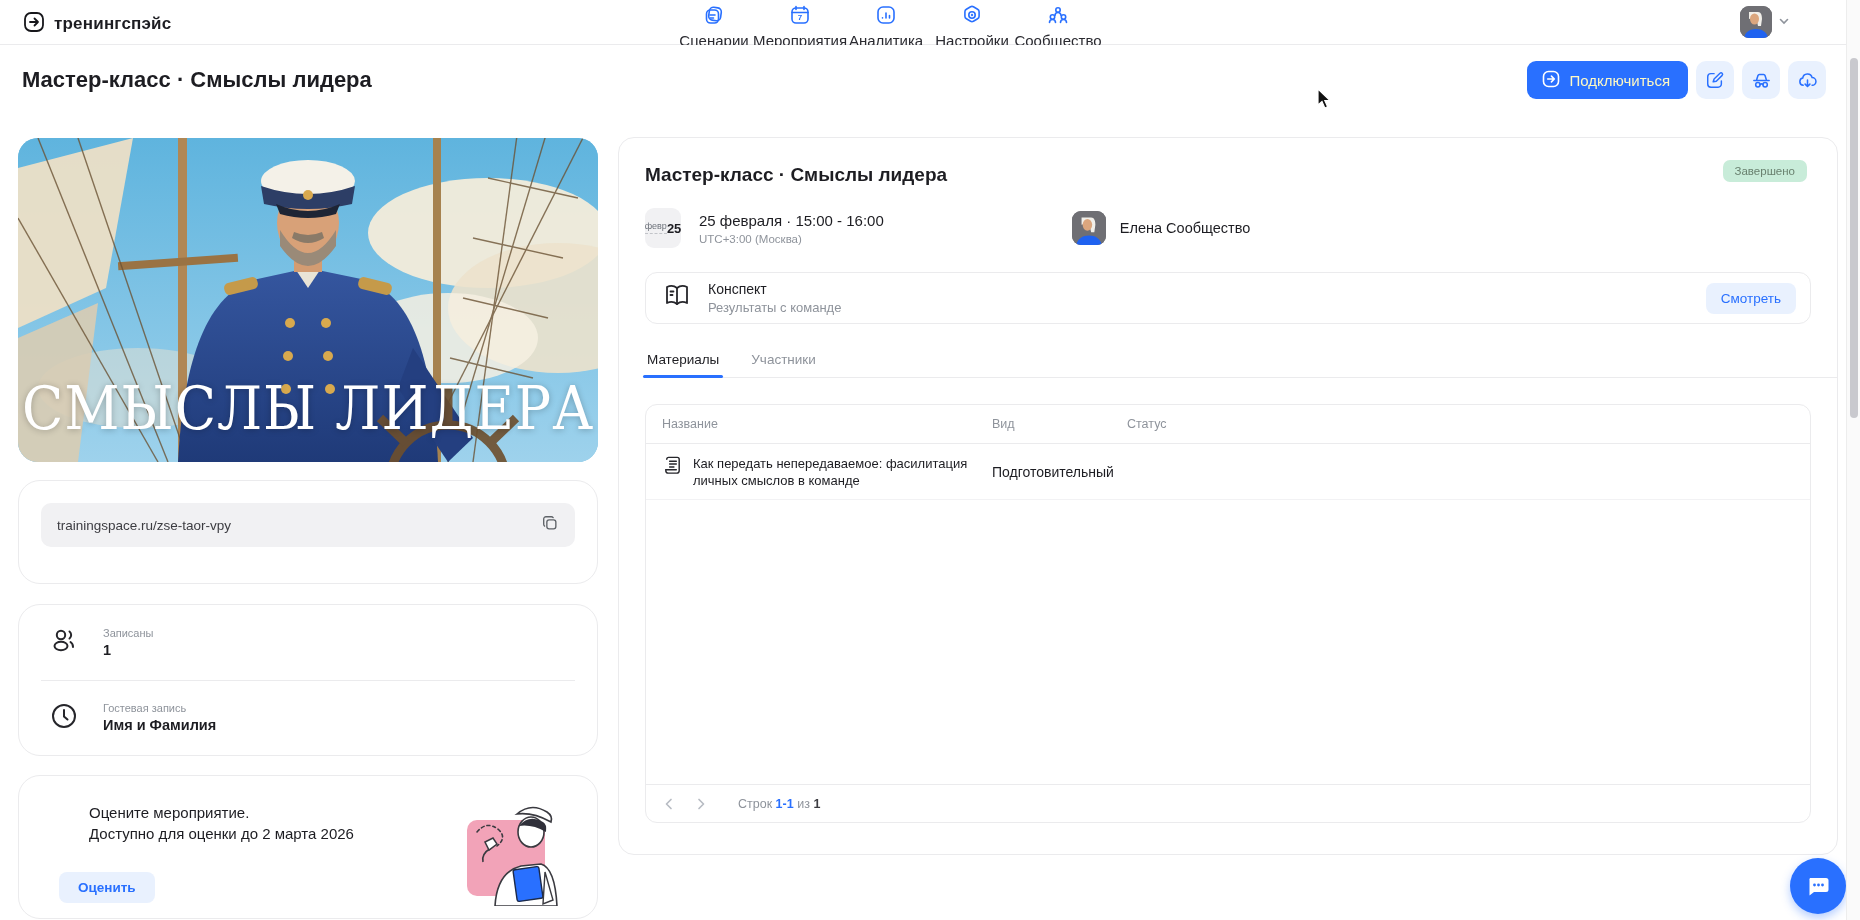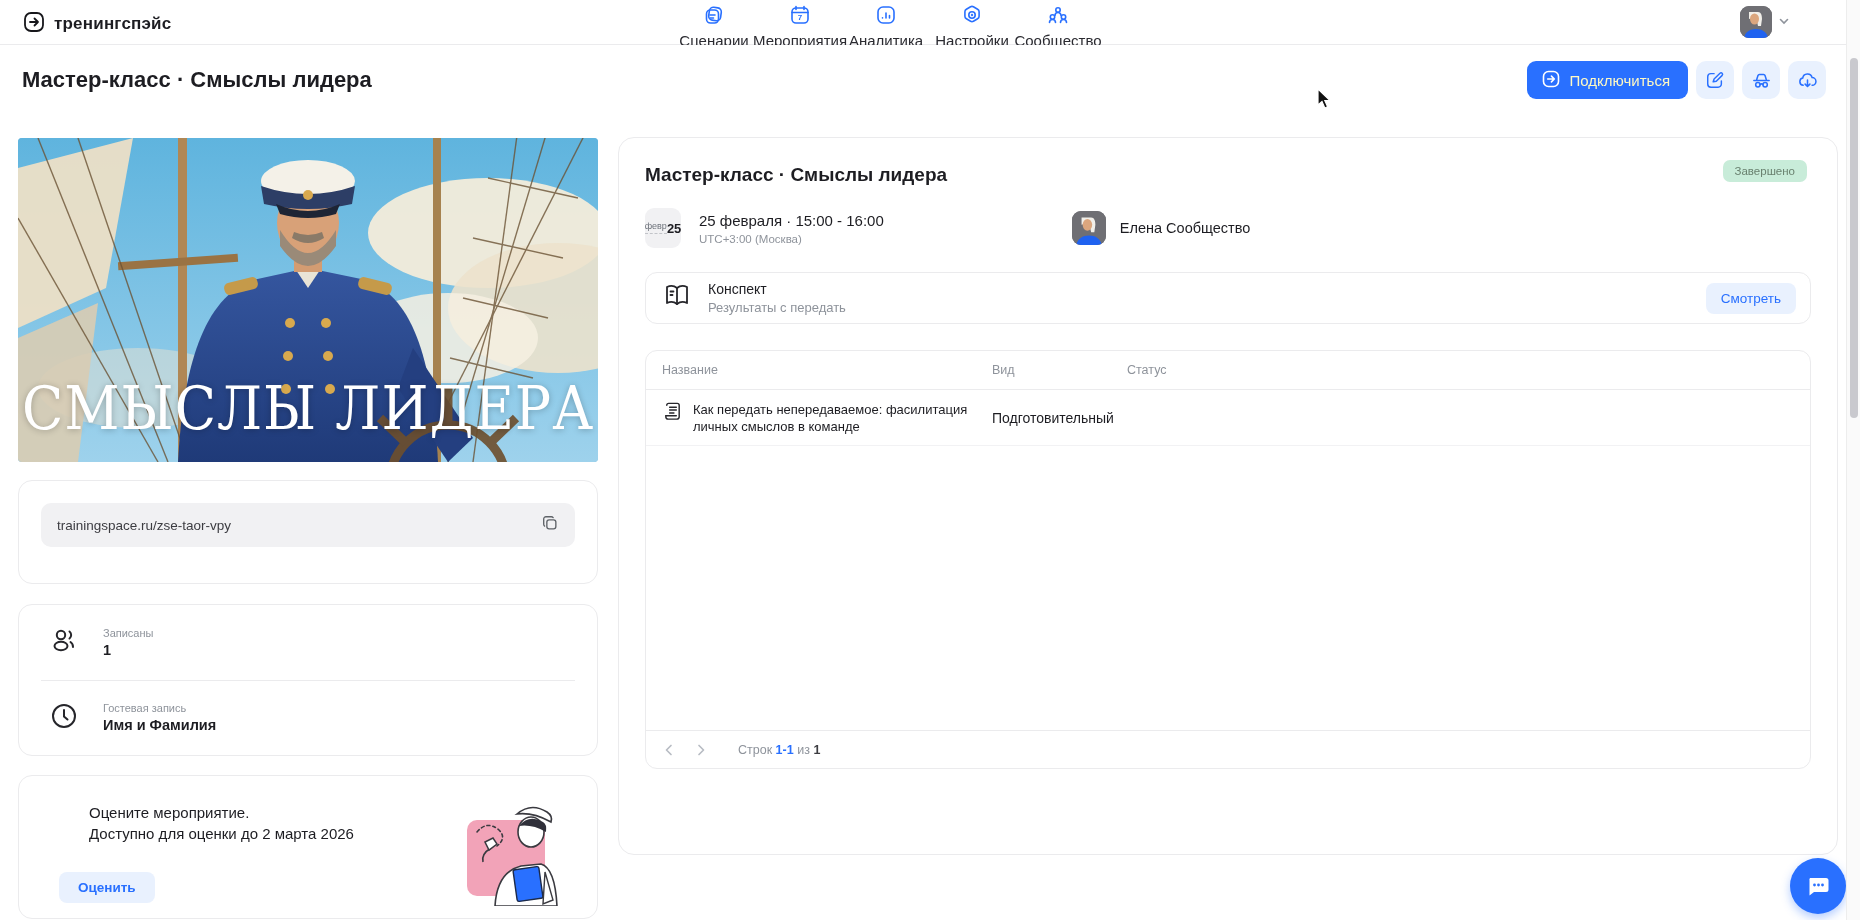--- a/index.html
+++ b/index.html
@@ -23,25 +23,25 @@
   
   .page-header{position:absolute;left:0;top:45px;width:1846px;height:70px;background:#fff;}
   .page-title{position:absolute;left:22px;top:22px;font-size:22px;font-weight:bold;}
   .header-actions{position:absolute;right:20px;top:16px;display:flex;gap:8px;align-items:center;}
   .btn-connect{height:38px;padding:0 18px 0 14px;background:var(--accent);color:#fef9c3;border:none;border-radius:9px;
     font-size:15px;font-family:inherit;display:flex;align-items:center;gap:9px;cursor:pointer;}
   .icon-btn{width:38px;height:38px;border:none;border-radius:10px;background:var(--accent-soft);display:flex;
     align-items:center;justify-content:center;cursor:pointer;}
 
   
-  .hero-card{position:absolute;left:18px;top:138px;width:580px;height:324px;border-radius:4px;overflow:hidden;background:#7cc0e2;}
+  .hero-card{position:absolute;left:18px;top:138px;width:580px;height:324px;border-radius:20px;overflow:hidden;background:#7cc0e2;}
   .hero-title{position:absolute;left:0;right:0;bottom:22px;text-align:center;color:#fff;
     font-family:"DejaVu Serif",serif;font-weight:400;font-size:54px;letter-spacing:1px;transform:scaleY(1.12);
     text-shadow:0 1px 6px rgba(0,0,0,.25);white-space:nowrap;}
-  .card{position:absolute;background:#fff;border:1px solid var(--border);border-radius:14px;}
+  .card{position:absolute;background:#fff;border:1px solid var(--border);border-radius:22px;}
   .link-card{left:18px;top:480px;width:580px;height:104px;padding:22px;}
   .link-input{height:44px;background:var(--input-bg);border-radius:10px;display:flex;align-items:center;
     padding:0 16px;justify-content:space-between;cursor:text;}
   .link-url{font-size:13.5px;color:#3c3c41;}
   .stats-card{left:18px;top:604px;width:580px;height:152px;padding:0 22px;display:flex;flex-direction:column;}
   .stat-row{flex:1;display:flex;align-items:center;gap:24px;padding-left:8px;}
   .stat-row + .stat-row{border-top:1px solid var(--border);}
   .stat-label{font-size:11px;color:var(--muted);margin-bottom:3px;}
   .stat-value{font-size:14.5px;font-weight:bold;}
   .rating-card{left:18px;top:775px;width:580px;height:144px;padding:26px 22px 0 40px;}
@@ -375,25 +375,29 @@
 
   <div class="konspekt-bar">
     <span>
       <svg width="30" height="30" viewBox="0 0 30 30" fill="none" stroke="#26262b" stroke-width="1.8" stroke-linecap="round" stroke-linejoin="round">
         <path d="M15 7 C12 4.5 8 4.5 5 6 v16 c3 -1.5 7 -1.5 10 1 c3 -2.5 7 -2.5 10 -1 V6 c-3 -1.5 -7 -1.5 -10 1 z"></path>
         <path d="M15 7v16M8.5 10.5h3M8.5 14h2"></path>
       </svg>
     </span>
     <div>
       <div class="konspekt-title">Конспект</div>
-      <div class="konspekt-sub">Результаты с передать</div>
+      <div class="konspekt-sub">Результаты с команде</div>
     </div>
     <button class="btn-watch">Смотреть</button>
   </div>
 
+  <div class="tabs">
+    <div class="tab active">Материалы</div>
+    <div class="tab">Участники</div>
+  </div>
 
   <div class="table-card">
     <div class="thead">
       <span>Название</span>
       <span>Вид</span>
       <span>Статус</span>
     </div>
     <div class="trow">
       <div class="name-cell">
         <span>

